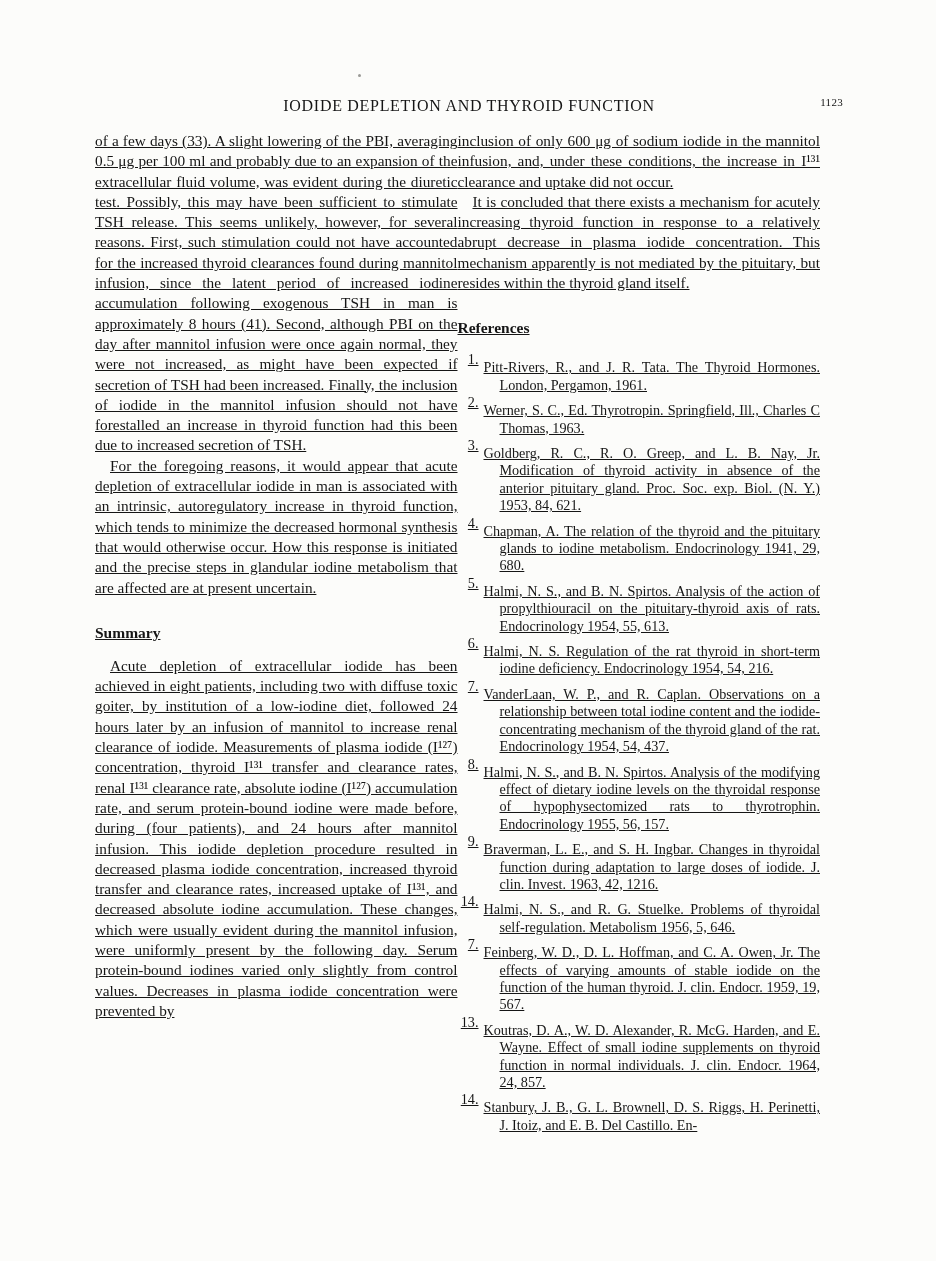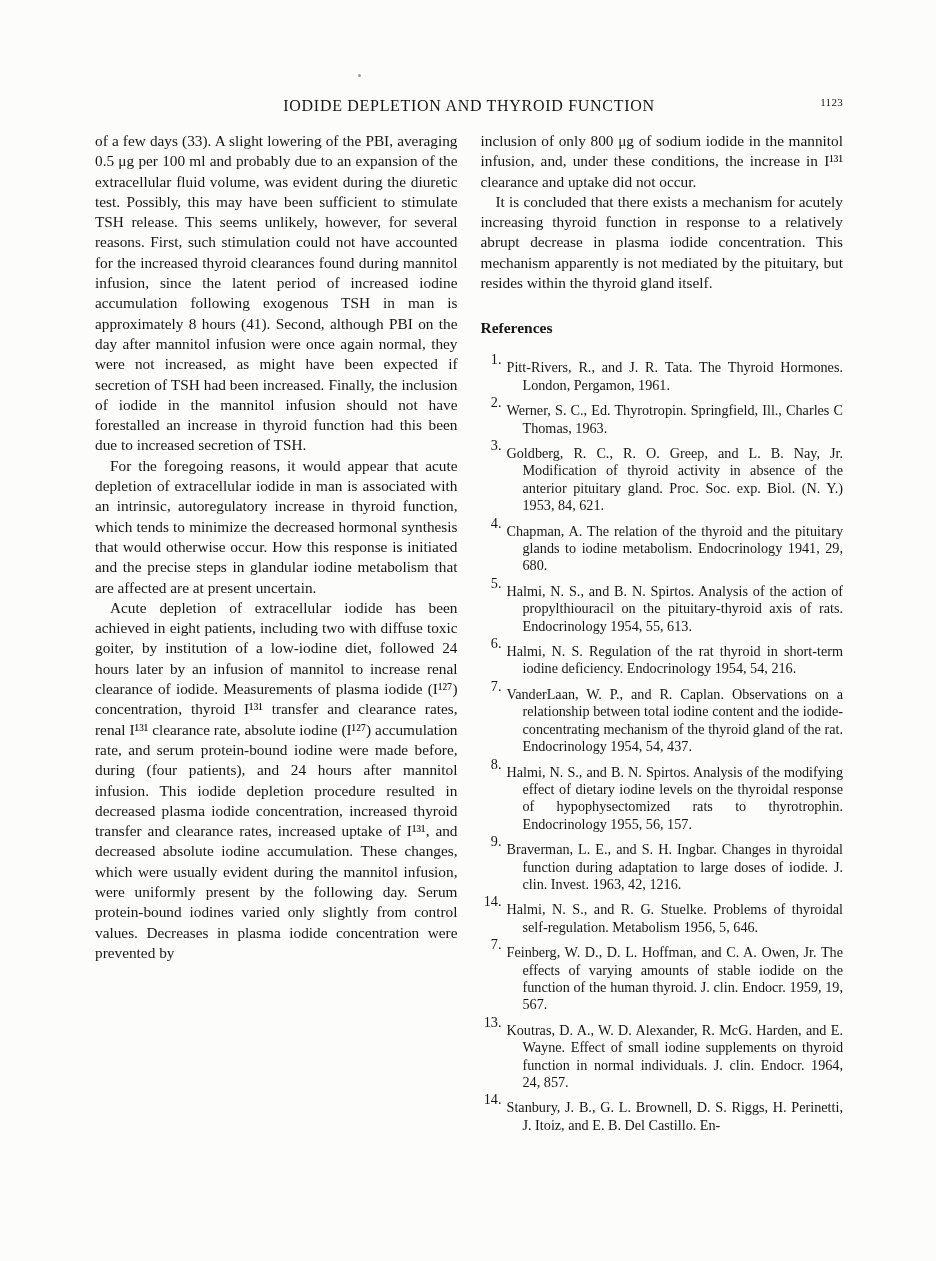--- a/index.html
+++ b/index.html
@@ -43,21 +43,21 @@
     right: 0;
     font-size: 11px;
     letter-spacing: 0.3px;
   }
   .columns {
     position: absolute;
     top: 131px;
     left: 0;
     width: 748px;
     display: flex;
-    gap: 23px;
+    text-decoration: underline;
   }
   .column {
     width: 362.5px;
     flex: 0 0 362.5px;
   }
   .body-text {
     margin: 0;
     font-size: 15.3px;
     line-height: 20.3px;
     text-align: justify;
@@ -100,25 +100,26 @@
 <div class="page">
 
   <div class="running-head">IODIDE DEPLETION AND THYROID FUNCTION</div>
   <div class="page-number">1123</div>
 
   <div class="columns">
 
     <div class="column">
       <p class="body-text">of a few days (33). A slight lowering of the PBI, averaging 0.5 μg per 100 ml and probably due to an expansion of the extracellular fluid volume, was evident during the diuretic test. Possibly, this may have been sufficient to stimulate TSH release. This seems unlikely, however, for several reasons. First, such stimulation could not have accounted for the increased thyroid clearances found during mannitol infusion, since the latent period of increased iodine accumulation following exogenous TSH in man is approximately 8 hours (41). Second, although PBI on the day after mannitol infusion were once again normal, they were not increased, as might have been expected if secretion of TSH had been increased. Finally, the inclusion of iodide in the mannitol infusion should not have forestalled an increase in thyroid function had this been due to increased secretion of TSH.</p>
       <p class="body-text indent">For the foregoing reasons, it would appear that acute depletion of extracellular iodide in man is associated with an intrinsic, autoregulatory increase in thyroid function, which tends to minimize the decreased hormonal synthesis that would otherwise occur. How this response is initiated and the precise steps in glandular iodine metabolism that are affected are at present uncertain.</p>
+      <h2 class="section-heading">Summary</h2>
       <p class="body-text indent">Acute depletion of extracellular iodide has been achieved in eight patients, including two with diffuse toxic goiter, by institution of a low-iodine diet, followed 24 hours later by an infusion of mannitol to increase renal clearance of iodide. Measurements of plasma iodide (I¹²⁷) concentration, thyroid I¹³¹ transfer and clearance rates, renal I¹³¹ clearance rate, absolute iodine (I¹²⁷) accumulation rate, and serum protein-bound iodine were made before, during (four patients), and 24 hours after mannitol infusion. This iodide depletion procedure resulted in decreased plasma iodide concentration, increased thyroid transfer and clearance rates, increased uptake of I¹³¹, and decreased absolute iodine accumulation. These changes, which were usually evident during the mannitol infusion, were uniformly present by the following day. Serum protein-bound iodines varied only slightly from control values. Decreases in plasma iodide concentration were prevented by</p>
     </div>
 
     <div class="column">
-      <p class="body-text">inclusion of only 800 μg of sodium iodide in the mannitol infusion, and, under these conditions, the increase in I¹³¹ clearance and uptake did not occur.</p>
+      <p class="body-text">inclusion of only 600 μg of sodium iodide in the mannitol infusion, and, under these conditions, the increase in I¹³¹ clearance and uptake did not occur.</p>
       <p class="body-text indent">It is concluded that there exists a mechanism for acutely increasing thyroid function in response to a relatively abrupt decrease in plasma iodide concentration. This mechanism apparently is not mediated by the pituitary, but resides within the thyroid gland itself.</p>
       <h2 class="section-heading">References</h2>
 
       <div class="ref-list">
         <div class="ref">
           <span class="ref-num">1.</span>
           <span class="ref-body">Pitt-Rivers, R., and J. R. Tata. The Thyroid Hormones. London, Pergamon, 1961.</span>
         </div>
         <div class="ref">
           <span class="ref-num">2.</span>

